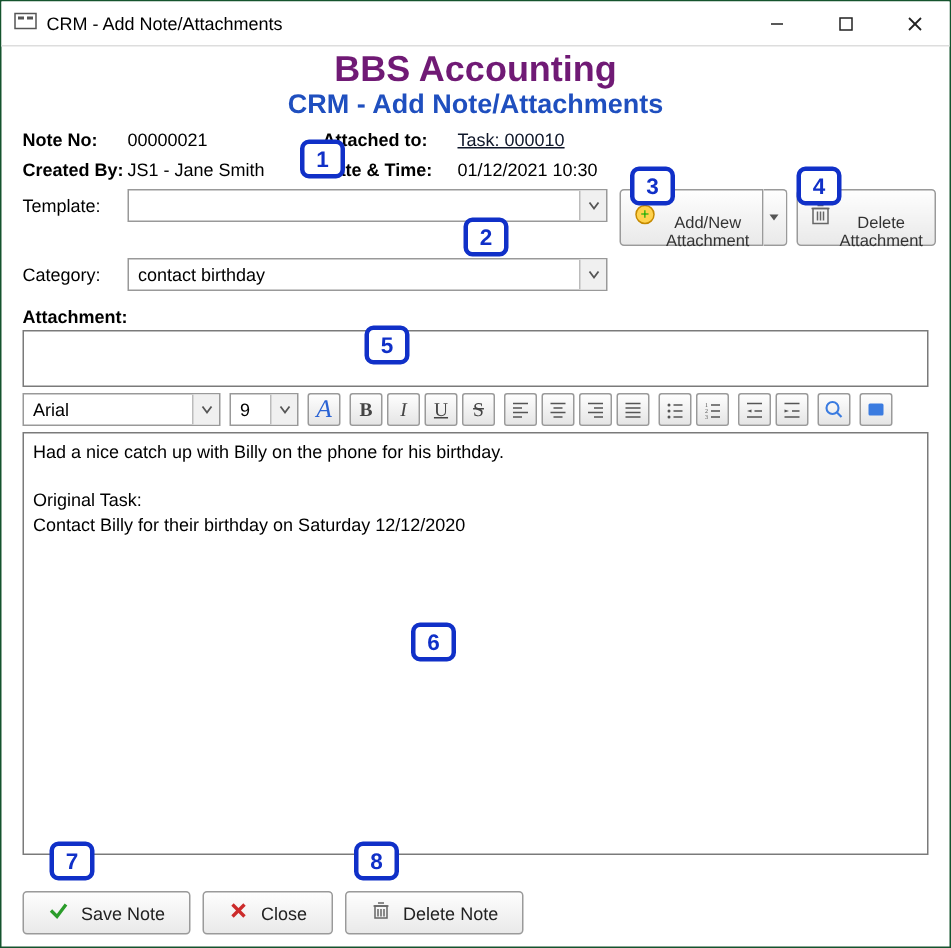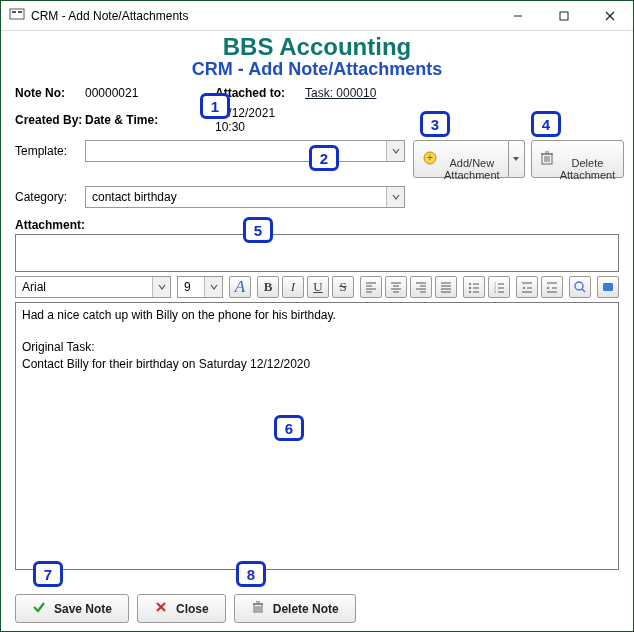--- a/index.html
+++ b/index.html
@@ -6,52 +6,52 @@
     body { font-family: Tahoma, Arial, sans-serif; font-size: 12px; background:#fff; color:#000; }
     .window { width:634px; height:632px; border:1px solid #14532d; display:flex; flex-direction:column; background:#fff;}
     .titlebar { height:30px; background:#fff; display:flex; align-items:center; justify-content:space-between; border-bottom:1px solid #ddd; padding:0 0 0 8px; }
     .titlebar-left { display:flex; align-items:center; gap:6px; }
     .sysicon svg {width:16px;height:16px;}
     .titlebar-title { font-size:12px; }
     .titlebar-btns { display:flex; height:100%; }
     .tb-btn { width:46px; height:100%; display:flex; align-items:center; justify-content:center; color:#222;}
     .tb-btn svg{width:10px;height:10px;}
     .main { flex:1; padding:0 14px 8px 14px; display:flex; flex-direction:column; position:relative;}
-    .hd1 { color:#0f766e; font-weight:bold; font-size:24px; text-align:center; margin-top:2px;}
+    .hd1 { color:#701a75; font-weight:bold; font-size:24px; text-align:center; margin-top:2px;}
     .hd2 { color:#1f4fbf; font-weight:bold; font-size:18px; text-align:center; margin-top:-2px;}
     .meta { margin-top:6px; display:grid; grid-template-columns: 70px 130px 90px 180px; row-gap:6px; align-items:center; font-size:12px;}
     .meta .lbl { font-weight:bold; }
     .link { color:#0f172a; text-decoration:underline; }
     .row2 { margin-top:6px; display:flex; align-items:flex-start; gap:8px;}
     .formcol { display:grid; grid-template-columns:70px 320px; row-gap:24px; align-items:center;}
     .combo { height:22px; border:1px solid #999; background:#fff; display:flex; align-items:center; position:relative; padding:0 22px 0 6px;}
     .combo .arrow { position:absolute; right:0;top:0;bottom:0;width:18px;border-left:1px solid #bbb;display:flex;align-items:center;justify-content:center;background:#f0f0f0;}
     .combo .arrow svg{width:8px;height:8px;}
     .actions { display:flex; gap:6px; margin-left:auto;}
     .btn { border:1px solid #9a9a9a; background:linear-gradient(#fefefe,#e9e9e9); border-radius:3px; display:flex; align-items:center; justify-content:center; gap:6px; padding:3px 8px; font-size:11px; color:#333; line-height:1.1;}
     .btn.tall{ height:38px; }
     .btn .txt{white-space:nowrap;text-align:center;margin-top:20px;}
     .splitbtn { display:flex;}
     .splitbtn .btn{border-radius:3px 0 0 3px;}
     .splitbtn .drop{width:16px;border:1px solid #9a9a9a;border-left:none;border-radius:0 3px 3px 0;background:linear-gradient(#fefefe,#e9e9e9);display:flex;align-items:center;justify-content:center;}
     .attlabel{font-weight:bold;margin-top:10px;}
     .attbox{ margin-top:2px;height:38px;border:1px solid #7a7a7a;background:#fff;}
     .toolbar{ margin-top:4px; display:flex; align-items:center; gap:6px;}
-    .fontcombo{width:156px;}
+    .fontcombo{width:132px;}
     .sizecombo{width:46px;}
     .tbtn{width:22px;height:22px;border:1px solid #9a9a9a;border-radius:2px;background:linear-gradient(#fefefe,#e5e5e5);display:flex;align-items:center;justify-content:center;font-family:'Times New Roman',serif;font-size:13px;color:#444;}
     .tbtn.em{font-style:italic;}
     .tbtn.bo{font-weight:bold;}
     .tbtn.un{text-decoration:underline;}
     .tbtn.st{text-decoration:line-through;}
     .tbtn.big{font-size:17px;color:#2a63d4;font-style:italic;font-family:'Times New Roman',serif;}
     .tbtn svg{width:14px;height:14px;}
     .grp{display:flex;gap:3px;}
     .editor{flex:1;margin-top:4px;border:1px solid #7a7a7a;background:#fff;padding:4px 6px;font-size:12px;line-height:1.35;white-space:pre-wrap;}
-    .footer{margin-top:24px;display:flex;gap:8px;font-weight:bold;}
+    .footer{margin-top:24px;display:flex;gap:8px;}
     .fbtn{border:1px solid #9a9a9a;background:linear-gradient(#fefefe,#e9e9e9);border-radius:3px;display:flex;align-items:center;gap:8px;padding:5px 16px;font-size:12px;color:#222;}
     .callout{position:absolute;border:3px solid #1030c8;border-radius:6px;color:#1030c8;font-weight:bold;font-size:15px;background:#fff;width:30px;height:26px;display:flex;align-items:center;justify-content:center;z-index:5;pointer-events:none;}
   </style>
 </head>
 <body>
 
 <div class="window">
   <div class="titlebar">
     <div class="titlebar-left">
       <span class="sysicon"><svg viewBox="0 0 16 16">
@@ -84,20 +84,21 @@
   <div class="main">
     <div class="hd1">BBS Accounting</div>
     <div class="hd2">CRM - Add Note/Attachments</div>
 
     <div class="meta">
       <span class="lbl">Note No:</span>
       <span>00000021</span>
       <span class="lbl">Attached to:</span>
       <span class="link">Task: 000010</span>
       <span class="lbl">Created By:</span>
+      <span>JS1 - Jane Smith</span>
       <span class="lbl">Date &amp; Time:</span>
       <span>01/12/2021 10:30</span>
     </div>
 
     <div class="row2">
       <div class="formcol">
         <span class="lbl">Template:</span>
         <div class="combo">
           <span></span>
           <span class="arrow">

